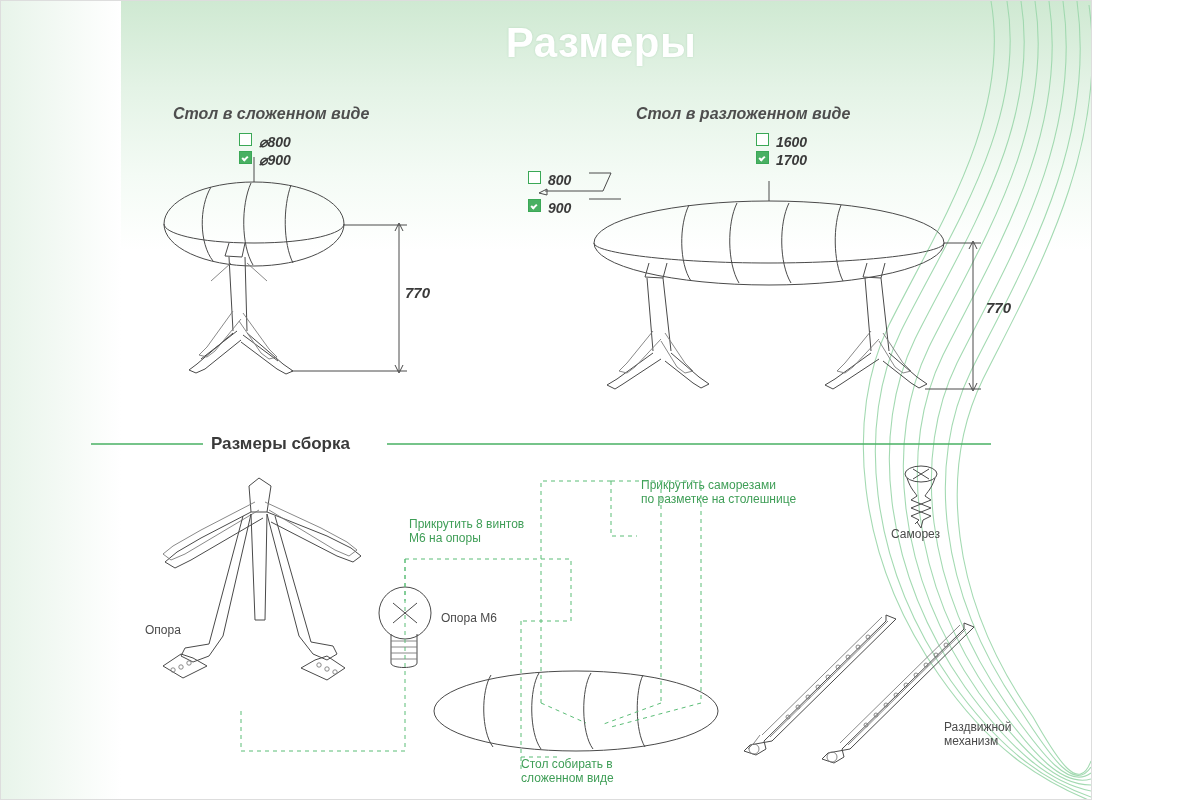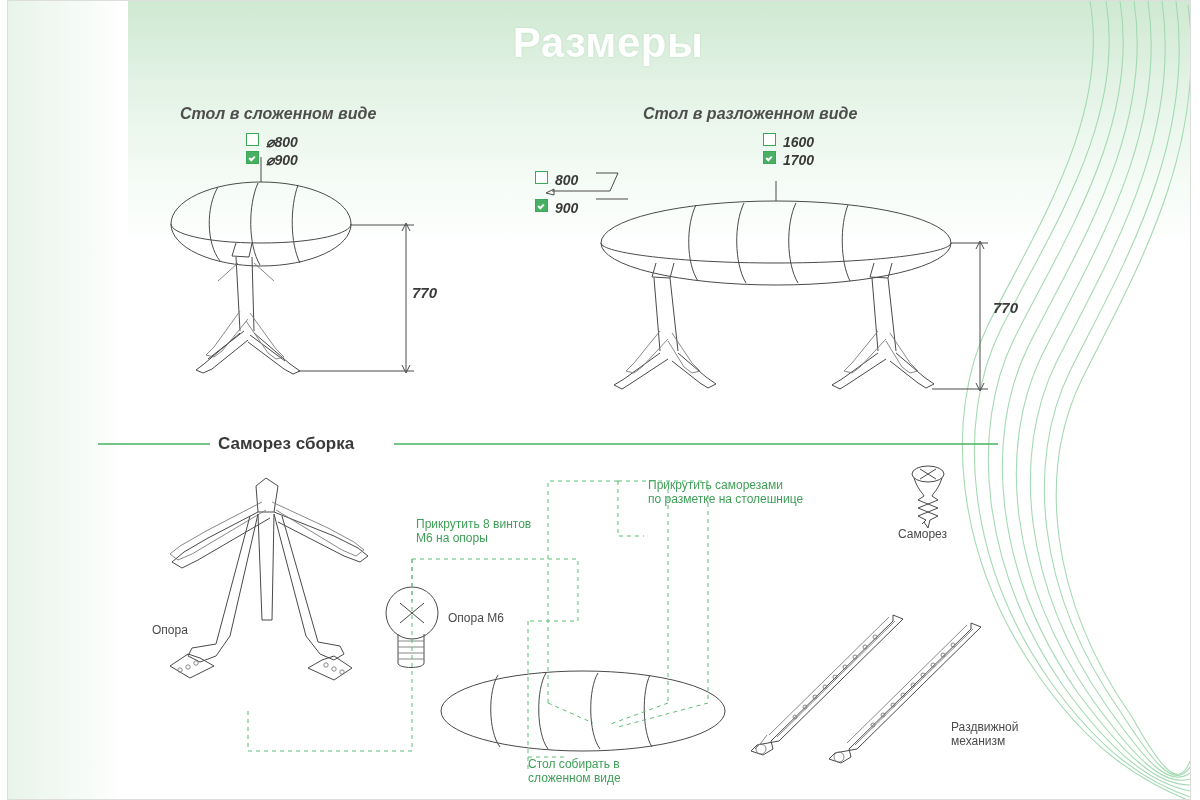--- a/index.html
+++ b/index.html
@@ -5,27 +5,26 @@
   html, body {
     margin: 0;
     padding: 0;
     background: #ffffff;
   }
   body {
     font-family: "Liberation Sans", sans-serif;
   }
   #page {
     position: relative;
-    width: 1184px;
+    width: 1092px;
     height: 800px;
     overflow: hidden;
     background: #ffffff;
     border: 1px solid #dddddd;
     box-sizing: border-box;
-    margin-left: 7px;
   }
   
   .top-wash {
     position: absolute;
     left: 0; top: 0;
     width: 1200px; height: 250px;
     background: linear-gradient(to bottom, #cfe9d2 0%, #e4f3e6 35%, #f4fbf5 70%, #ffffff 100%);
     pointer-events: none;
   }
   .left-wash {
@@ -238,21 +237,21 @@
 
     <path class="ln" d="M452 92 L 452 238"></path>
     <path class="ln" d="M448 98 L 452 90 L 456 98"></path>
     <path class="ln" d="M448 232 L 452 240 L 456 232"></path>
     <path class="ln" d="M423 92 L 460 92"></path>
     <path class="ln" d="M404 238 L 460 238"></path>
 
     <path class="ln" d="M248 30 L 248 50"></path>
   </svg>
 
-  <div class="sub-heading" style="left:210px; top:433px;">Саморез сборка</div>
+  <div class="sub-heading" style="left:210px; top:433px;">Размеры сборка</div>
   <svg style="position:absolute; left:90px; top:441px;" width="1000" height="4" viewBox="0 0 1000 4">
     <path class="grn" d="M0 2 L 112 2"></path>
     <path class="grn" d="M296 2 L 900 2"></path>
   </svg>
 
   <div class="part-label" style="left:144px; top:622px;">Опора</div>
 
   <svg style="position:absolute; left:130px; top:455px;" width="290" height="270" viewBox="0 0 290 270">
 
     <path class="ln" d="M118 30 L 128 22 L 140 30 L 136 56 L 120 56 Z"></path>

